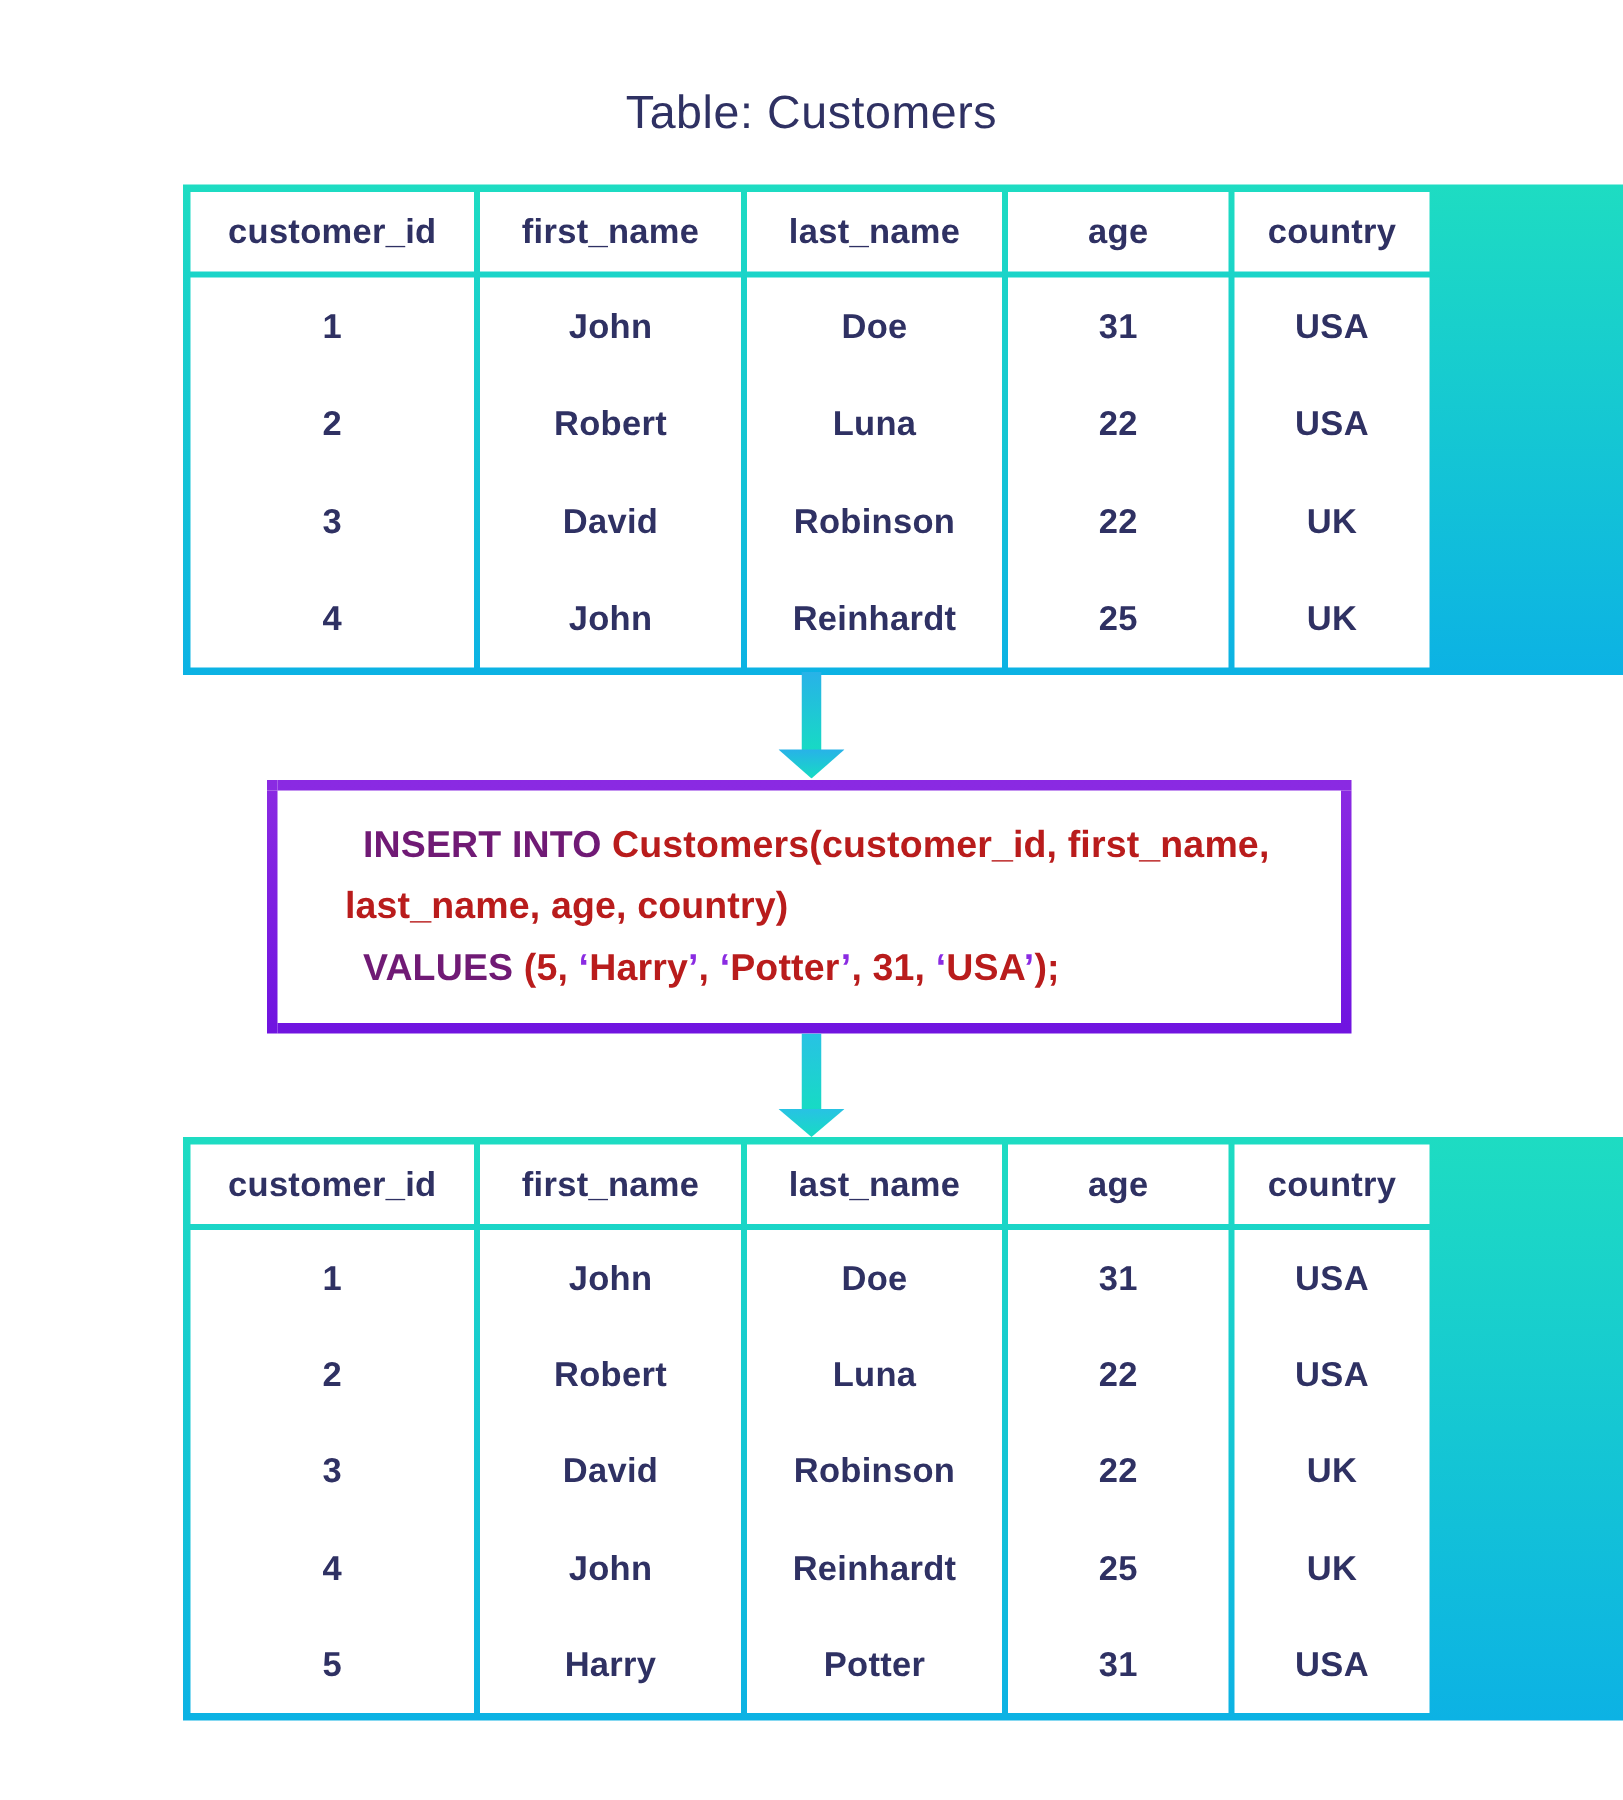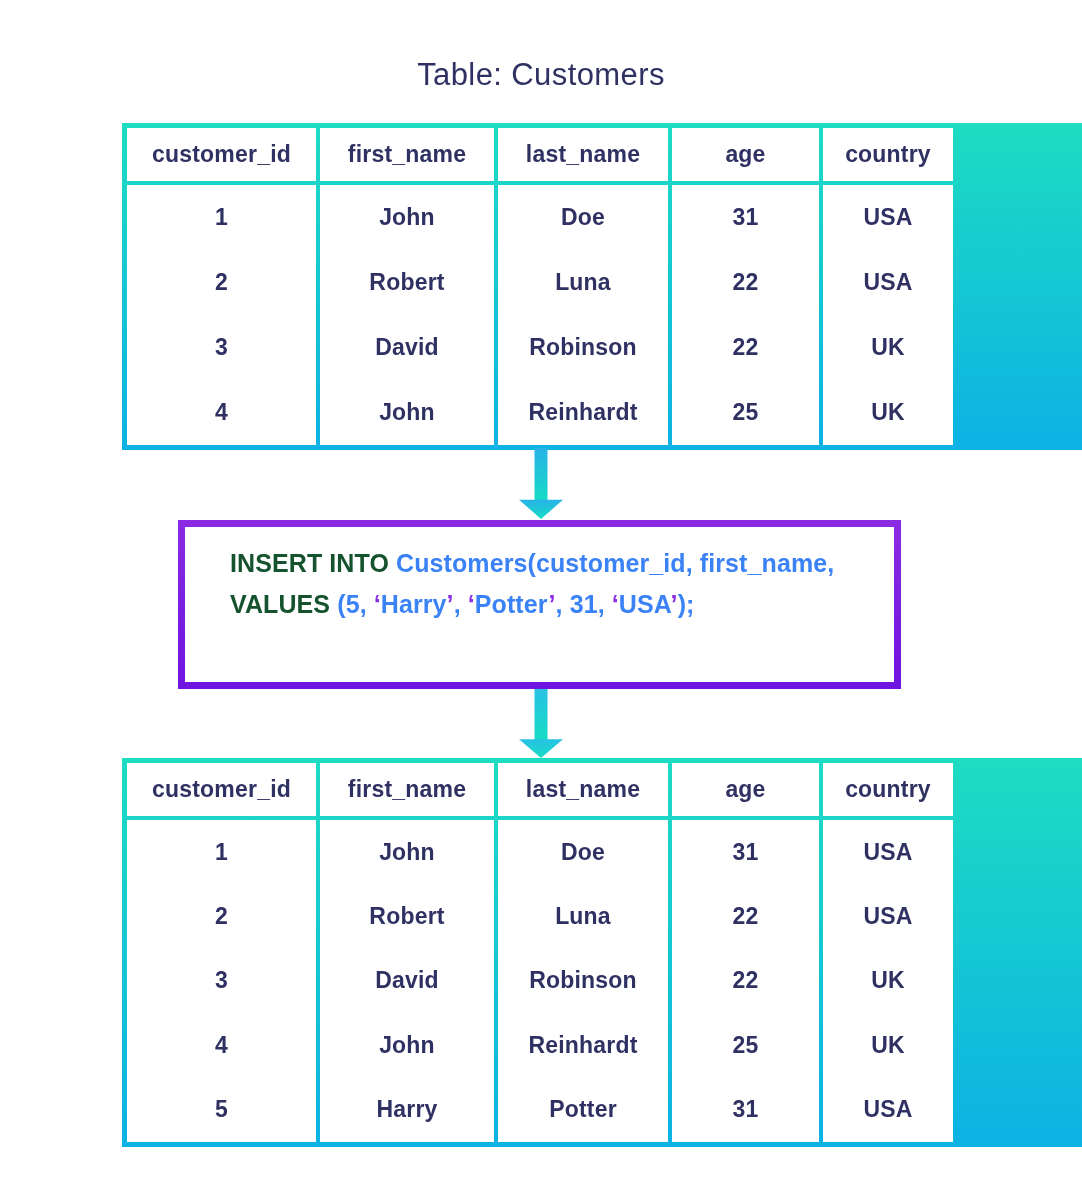--- a/index.html
+++ b/index.html
@@ -42,22 +42,22 @@
     position:absolute;left:178px;top:520px;width:723px;height:169px;
     box-sizing:border-box;
     border:7px solid #7d20e1;
     border-image:linear-gradient(180deg,#8a2ae2,#7014e0) 1;
     padding:16px 10px 0 45px;
   }
   .sqlline{
     font-size:25px;font-weight:700;line-height:41px;
     letter-spacing:.1px;white-space:nowrap;
   }
-  .keyword{color:#14532d;}
-  .plain{color:#3b82f6;}
+  .keyword{color:#701a75;margin-left:12px;}
+  .plain{color:#b91c1c;}
   .quote{color:#8a2be2;}
 </style>
 </head>
 <body>
 
 <h1 class="title">Table: Customers</h1>
 
 <div class="tbl tbl1">
   <div class="th">customer_id</div>
   <div class="th">first_name</div>
@@ -106,20 +106,23 @@
   </defs>
   <rect x="15.5" y="0" width="13" height="53" fill="url(#ag1)"></rect>
   <polygon points="0,51 44,51 22,70" fill="url(#ag1)"></polygon>
 </svg>
 
 <div class="sqlbox">
   <div class="sqlline">
     <span class="keyword">INSERT INTO</span><span class="plain"> Customers(customer_id, first_name,</span>
   </div>
   <div class="sqlline">
+    <span class="plain">last_name, age, country)</span>
+  </div>
+  <div class="sqlline">
     <span class="keyword">VALUES</span><span class="plain"> (5, </span><span class="quote">‘</span><span class="plain">Harry</span><span class="quote">’</span><span class="plain">, </span><span class="quote">‘</span><span class="plain">Potter</span><span class="quote">’</span><span class="plain">, 31, </span><span class="quote">‘</span><span class="plain">USA</span><span class="quote">’</span><span class="plain">);</span>
   </div>
 </div>
 
 <svg class="arrow arrow2" viewBox="0 0 44 70" preserveAspectRatio="none" xmlns="http://www.w3.org/2000/svg">
   <defs>
     <linearGradient id="ag2" x1="0" y1="0" x2="0" y2="1">
       <stop offset="0" stop-color="#28c2e4"></stop>
       <stop offset="1" stop-color="#16dcc3"></stop>
     </linearGradient>

